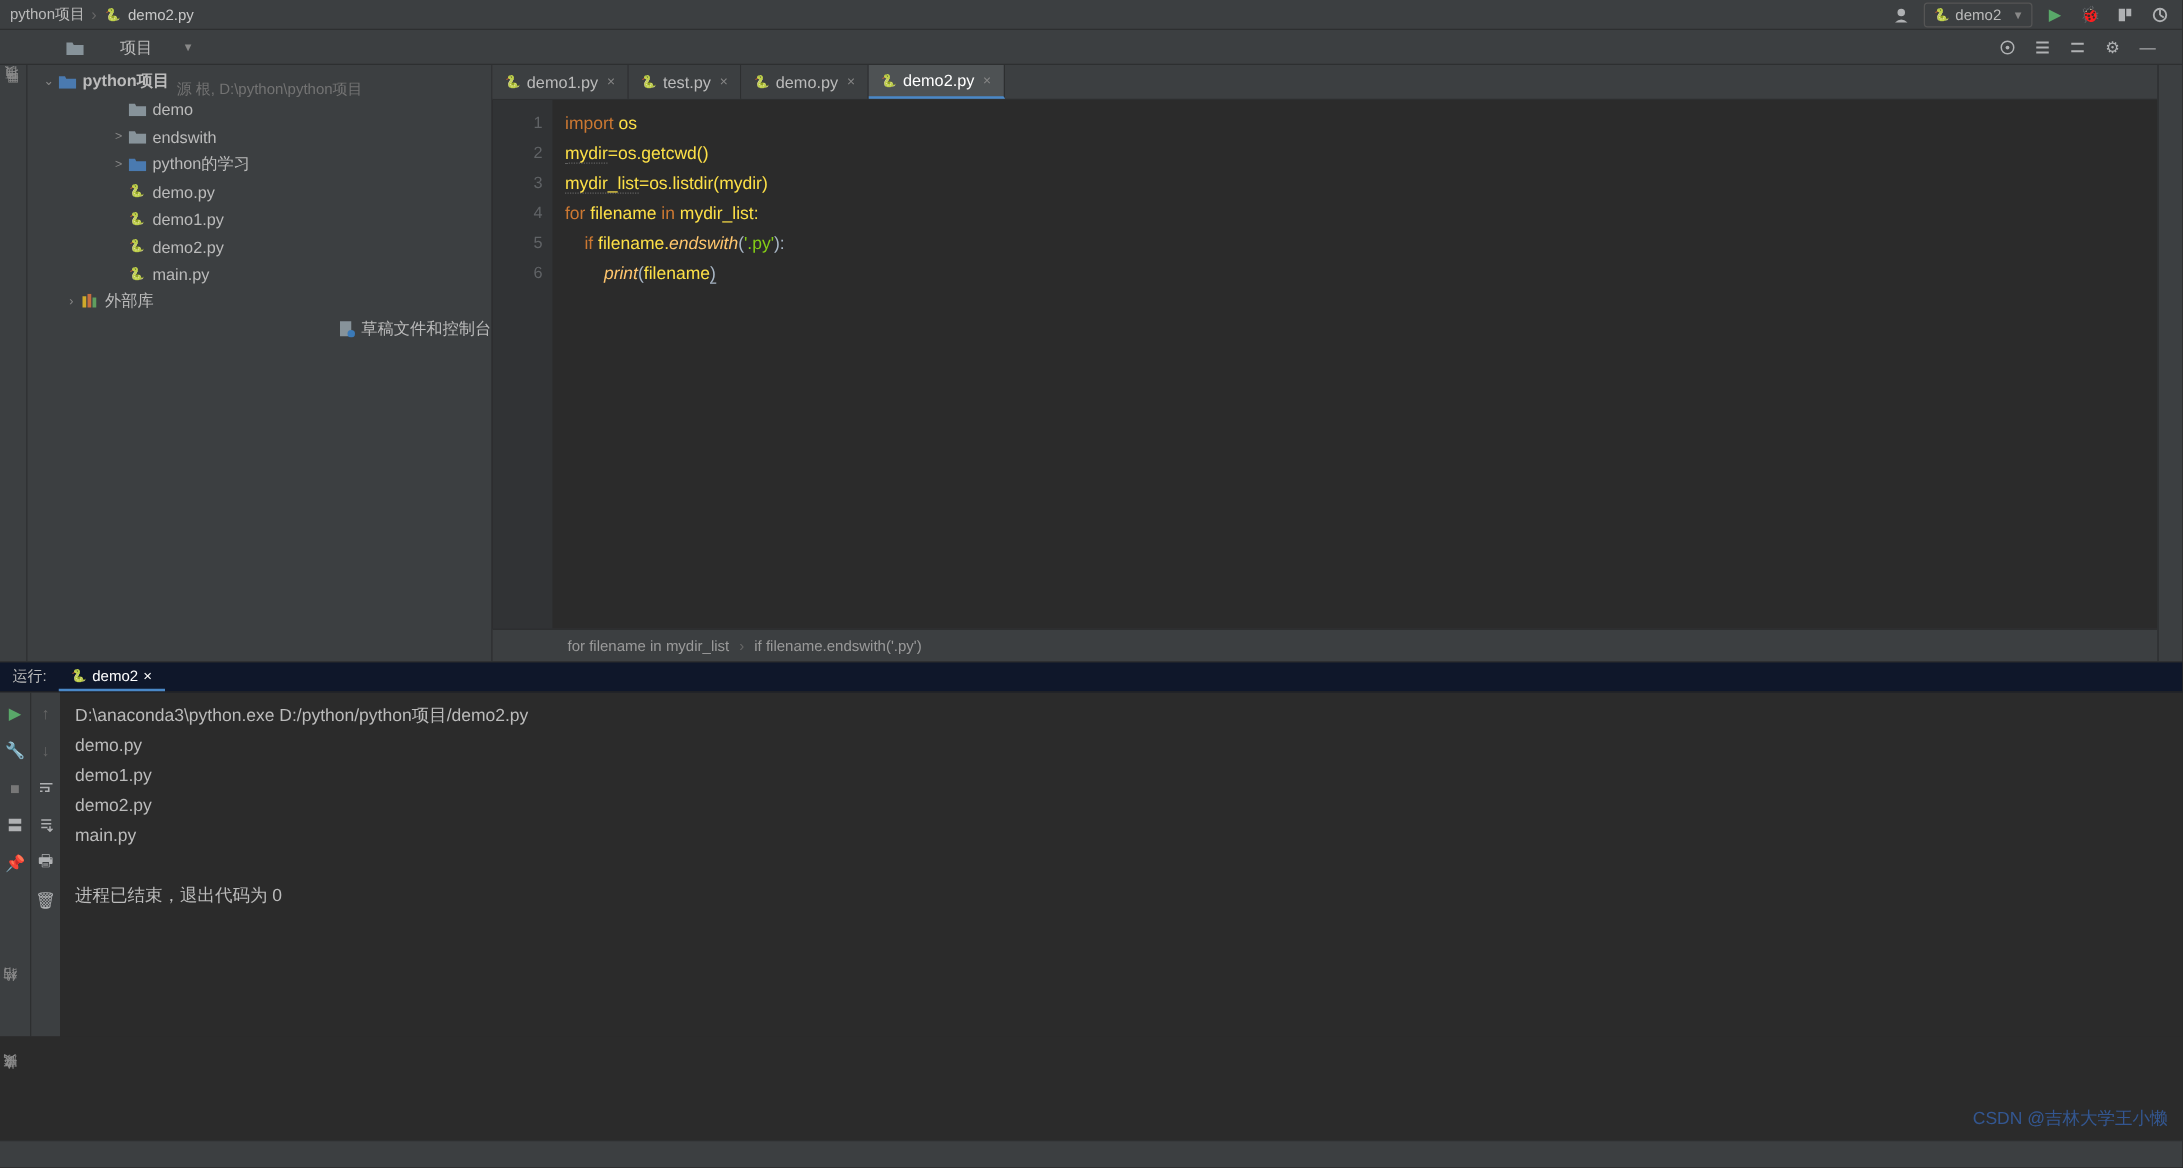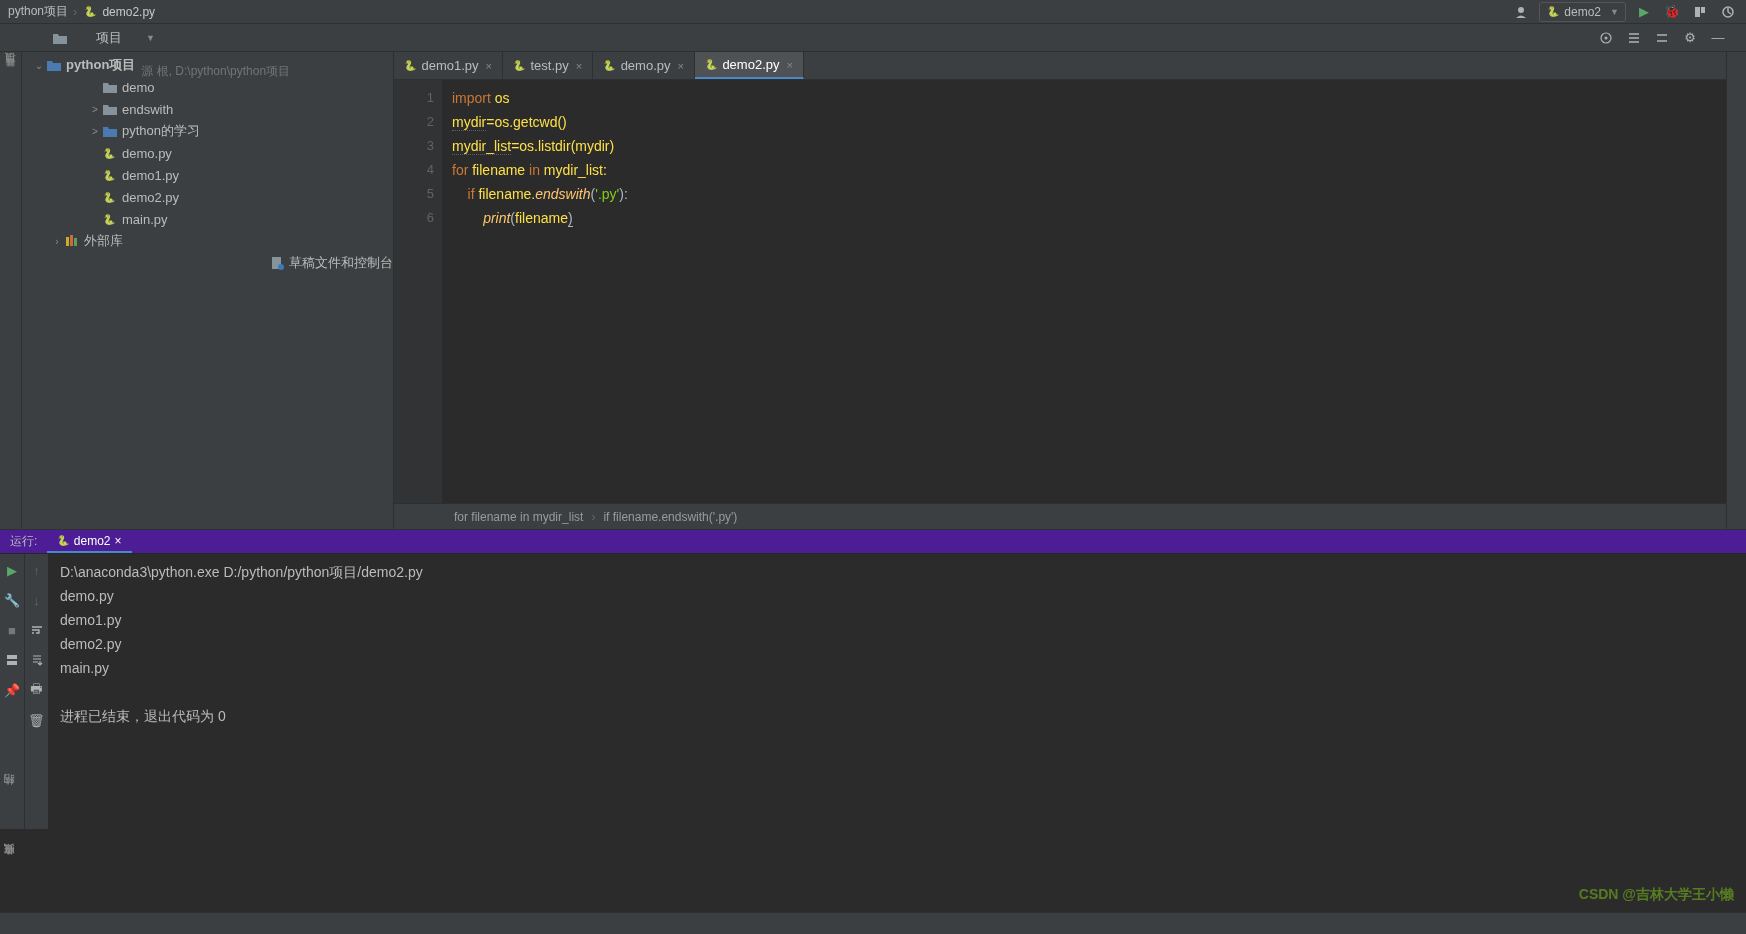--- a/index.html
+++ b/index.html
@@ -45,28 +45,28 @@
 .kw { color:#cc7832; }
 .fn { color:#ffc66d; font-style:italic;}
 .str { color:#84cc16; }
 .id { color:#fde047; }
 .paren { color:#a9b7c6;}
 .und { border-bottom:1px dotted #606060;}
 .ucursor { border-bottom:1px solid #a9b7c6;}
 .breadcrumb-bar { height:26px; background:#3c3f41; border-top:1px solid #2d2f30; display:flex; align-items:center; padding-left:60px; color:#9a9a9a; font-size:12px;text-align:center;}
 .bc-sep2 { margin:0 8px; color:#666;}
 .run-panel { height:300px; border-top:1px solid #2d2f30; display:flex; flex-direction:column; background:#2b2b2b;}
-.run-header { height:24px; background:#4c1d95; display:flex; align-items:center; border-bottom:1px solid #262626;}
+.run-header { height:24px; background:#0f172a; display:flex; align-items:center; border-bottom:1px solid #262626;}
 .run-label { color:#bbbbbb; font-size:12px; padding:0 10px;}
 .run-tab { display:flex; align-items:center; gap:4px; padding:0 10px; height:100%; border-bottom:2px solid #4a88c7; color:#ffffff; font-size:12px;}
 .run-body { flex:1; display:flex;}
 .run-tools { width:24px; background:#3c3f41; display:flex; flex-direction:column; align-items:center; padding-top:6px; gap:10px;}
 .run-tools2 { width:24px; background:#3c3f41; display:flex; flex-direction:column; align-items:center; padding-top:6px; gap:10px; border-left:1px solid #2d2f30;}
 .run-out { flex:1; padding:6px 12px; font-family:Liberation Sans, sans-serif; font-size:14px; line-height:24px; color:#bbbbbb; white-space:pre;}
-.watermark { position:absolute; right:12px; bottom:30px; color:#84cc16; font-size:14px; opacity:0.5;font-weight:bold;}
+.watermark { position:absolute; right:12px; bottom:30px; color:#3b82f6; font-size:14px; opacity:0.5;}
 .bottom-bar { position:absolute; bottom:0; left:0; right:0; height:22px; background:#3c3f41; border-top:1px solid #2d2f30;}
 svg { display:block;}
 .right-gutter { width:20px; background:#3c3f41; border-left:1px solid #2d2f30; display:flex; flex-direction:column; align-items:center; padding-top:4px;}
 </style>
 </head>
 <body>
 
 <div class="top-nav-bar">
   <span class="bc-item">python项目</span>
   <span class="bc-sep">›</span>

